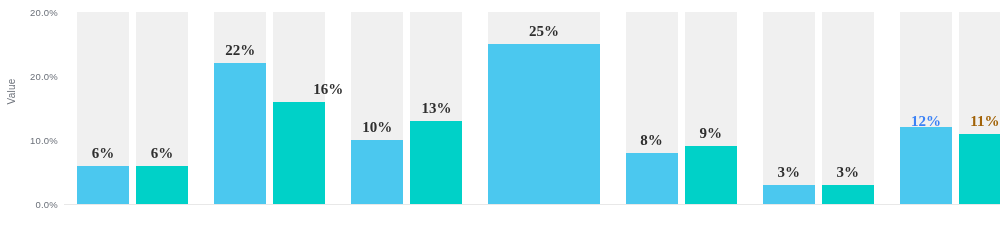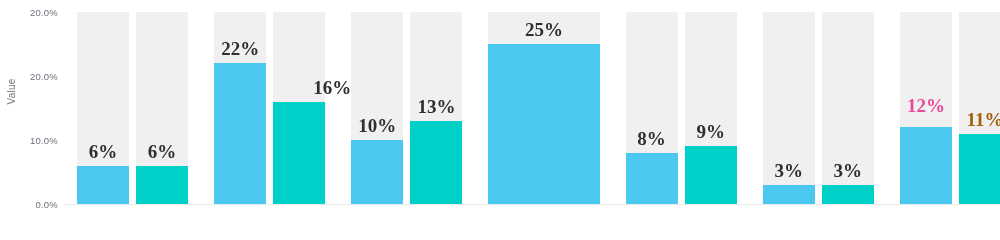--- a/index.html
+++ b/index.html
@@ -119,21 +119,21 @@
     right: 0;
     bottom: 0;
   }
 
   .bar-value-label {
     position: absolute;
     left: 0;
     right: 0;
     text-align: center;
     font-family: "Liberation Serif", serif;
-    font-size: 19px;
+    font-size: 15px;
     font-weight: 700;
     color: #2f2f2f;
     white-space: nowrap;
     line-height: 1;
   }
 </style>
 </head>
 <body>
 
 <div id="chart-root" style="background: rgb(255, 255, 255);">
@@ -213,21 +213,21 @@
           <div class="bar-slot">
             <div class="bar-track" style="background: rgb(240, 240, 240);"></div>
             <div class="bar-fill" style="height: 19.2px; background: rgb(0, 209, 200);"></div>
             <div class="bar-value-label" style="color: rgb(47, 47, 47); bottom: 24.2px;">3%</div>
           </div>
         </div>
         <div class="bar-group">
           <div class="bar-slot">
             <div class="bar-track" style="background: rgb(240, 240, 240);"></div>
             <div class="bar-fill" style="height: 76.8px; background: rgb(75, 200, 239);"></div>
-            <div class="bar-value-label" style="color: #ec4899; bottom: 89px;">12%</div>
+            <div class="bar-value-label" style="color: #3b82f6; bottom: 75px;">12%</div>
           </div>
           <div class="bar-slot">
             <div class="bar-track" style="background: rgb(240, 240, 240);"></div>
             <div class="bar-fill" style="height: 70.4px; background: rgb(0, 209, 200);"></div>
             <div class="bar-value-label" style="color: #a16207; bottom: 75.4px;">11%</div>
           </div>
         </div>
       </div>
     <div id="axis-baseline" style="background: rgb(232, 232, 232);"></div>
   </div>

